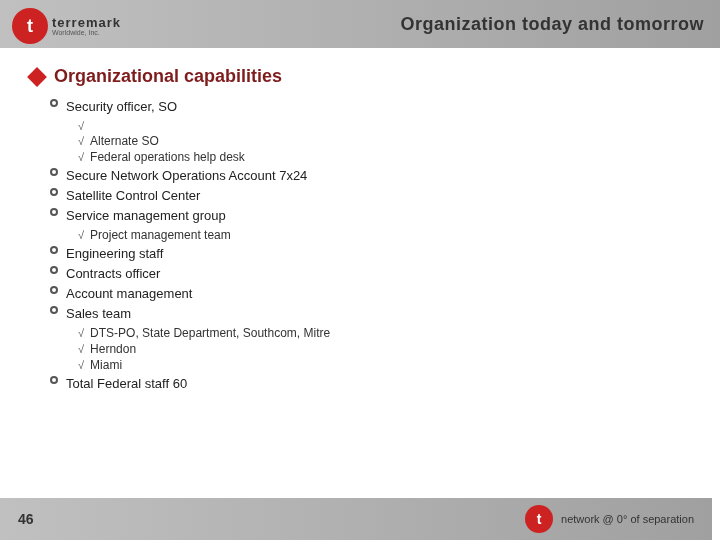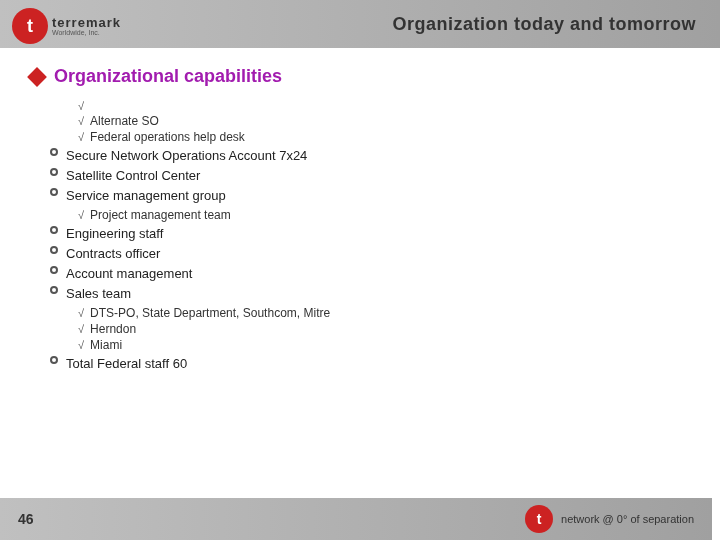--- a/index.html
+++ b/index.html
@@ -11,21 +11,21 @@
       background: #ffffff;
       overflow: hidden;
     }
 
     .header {
       background: linear-gradient(to right, #c0c0c0, #a0a0a0);
       height: 48px;
       display: flex;
       align-items: center;
       justify-content: flex-end;
-      padding-right: 24px;
+      padding-right: 16px;
     }
 
     .header-title {
       font-size: 18px;
       font-weight: bold;
       color: #333;
       letter-spacing: 0.5px;
     }
 
     .logo-area {
@@ -75,21 +75,21 @@
       padding: 18px 30px 10px 30px;
       height: 460px;
       overflow: hidden;
     }
 
     .section-title {
       display: flex;
       align-items: center;
       font-size: 18px;
       font-weight: bold;
-      color: #a21caf;
+      color: #7f1d1d;
       margin-bottom: 12px;
     }
 
     .diamond {
       width: 14px;
       height: 14px;
       background: #cc2222;
       transform: rotate(45deg);
       margin-right: 10px;
       flex-shrink: 0;
@@ -205,20 +205,24 @@
     </div>
   </div>
 
   <div class="main-content">
 
     <div class="section-title">
       <div class="diamond"></div>
       <span>Organizational capabilities</span>
     </div>
 
+    <div class="item-row">
+      <span class="bullet-circle"></span>
+      <span class="item-text">Security officer, SO</span>
+    </div>
     <div class="sub-items">
       <div class="sub-item">
         <span class="check-mark">√</span>
       </div>
       <div class="sub-item">
         <span class="check-mark">√</span>
         <span class="sub-text">Alternate SO</span>
       </div>
       <div class="sub-item">
         <span class="check-mark">√</span>

